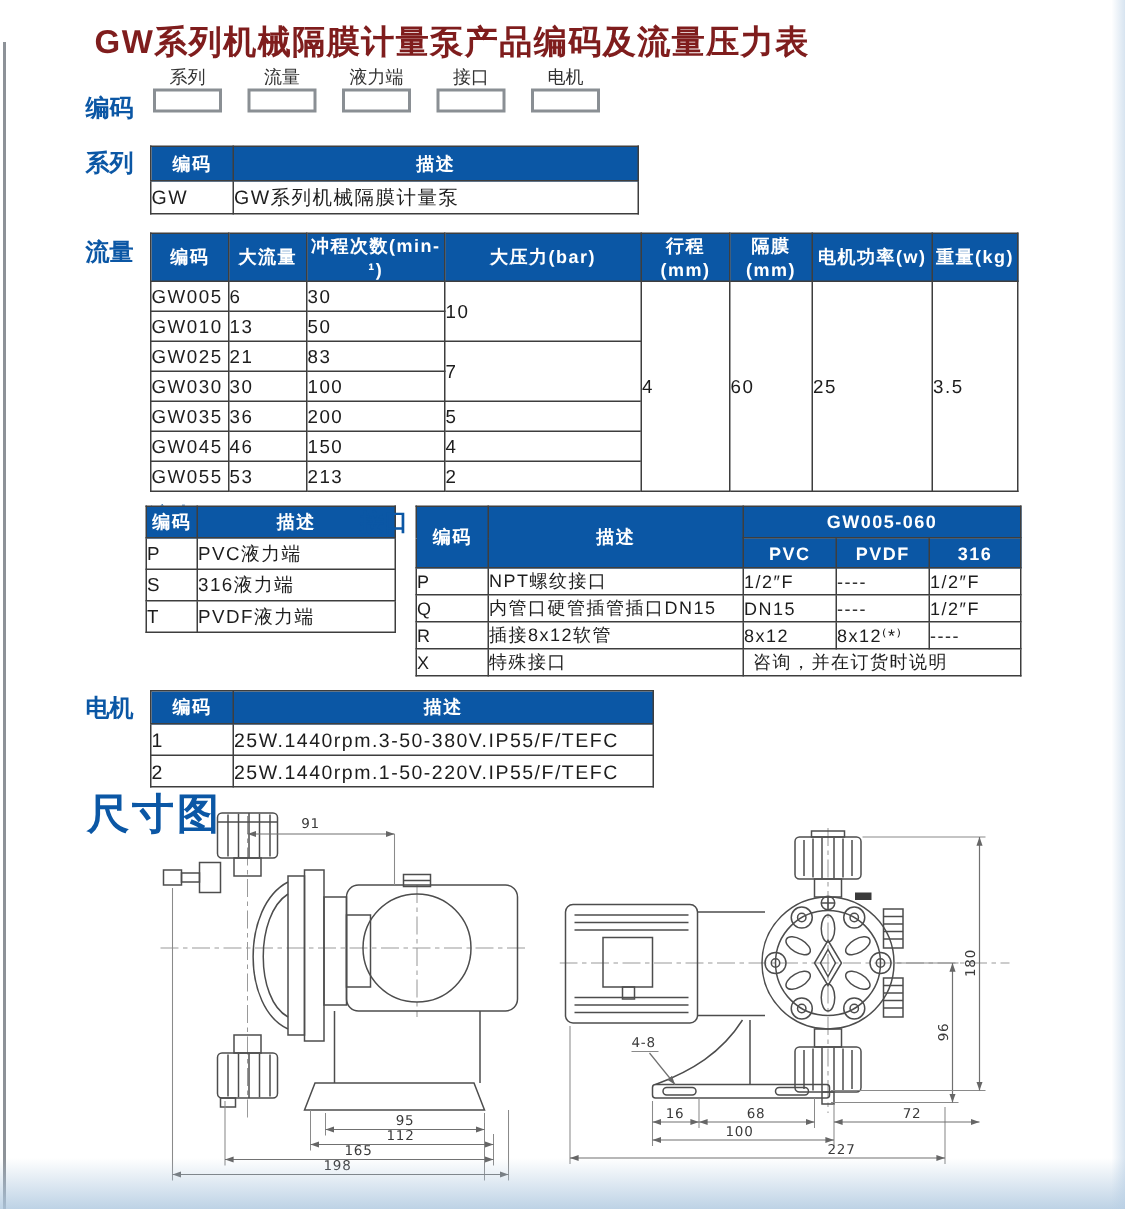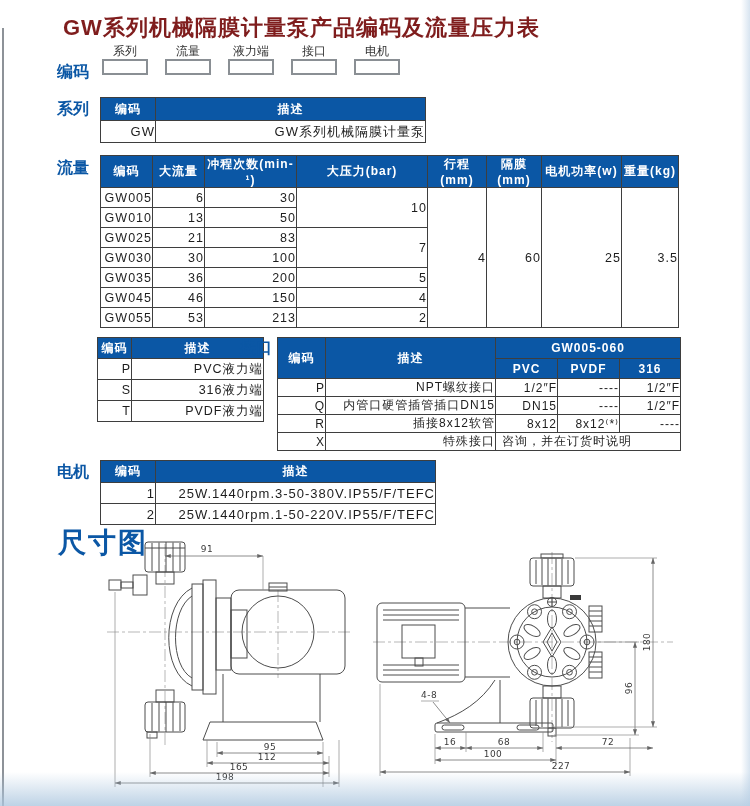--- a/index.html
+++ b/index.html
@@ -19,21 +19,21 @@
 
   
   .code-boxes{position:absolute;left:102px;top:45px;display:flex;gap:17px;}
   .code-group{display:flex;flex-direction:column;align-items:center;width:46px;}
   .code-group .bl{font-size:12px;color:#333;white-space:nowrap;height:13px;line-height:13px;}
   .code-group .bx{width:46px;height:16px;border:2px solid #8a8f94;background:#fff;margin-top:1px;box-sizing:border-box;}
 
   
   table{border-collapse:collapse;table-layout:fixed;background:#fff;}
   th{background:#0b57a5;color:#fff;font-weight:bold;font-size:12px;border:1px solid #3e3e3e;padding:0;letter-spacing:1px;}
-  td{border:1px solid #3e3e3e;font-size:12.5px;color:#1d1d1d;text-align:right;padding:0;letter-spacing:1px;}
+  td{border:1px solid #3e3e3e;font-size:12.5px;color:#1d1d1d;text-align:left;padding:0;letter-spacing:1px;}
   .tblwrap{position:absolute;}
   #series-tbl th{height:22px;} #series-tbl td{height:21px;font-size:13px;}
   #flow-tbl th{height:27px;} #flow-tbl tbody tr{height:20px;}
   #hyd-tbl th{height:20px;} #hyd-tbl td{height:20px;}
   #int-tbl thead tr.r1 th{height:20px;} #int-tbl thead tr.r2 th{height:19px;}
   #int-tbl tbody tr{height:17px;} #int-tbl td{font-size:12px;}
   #int-tbl td.left{text-align:left;padding-left:6px;}
   #motor-tbl th{height:21px;} #motor-tbl td{height:20px;font-size:13px;}
   .hyd-label{white-space:pre-line;line-height:17px;text-align:left;width:42px;margin-left:46px;}
 

